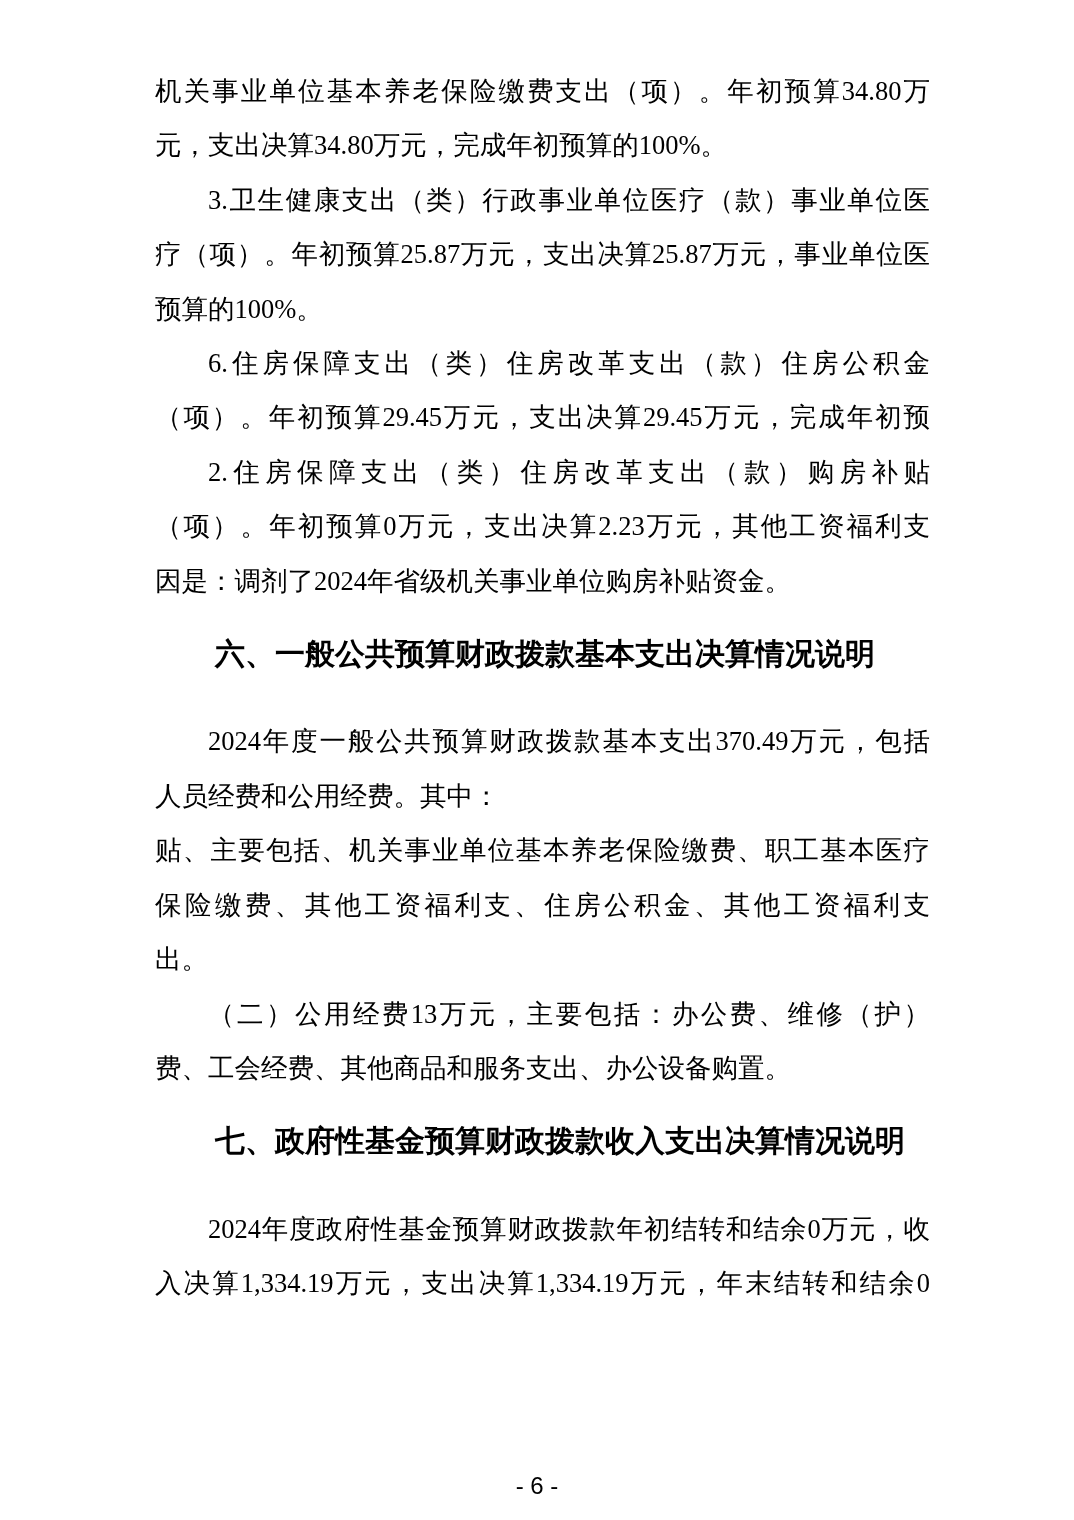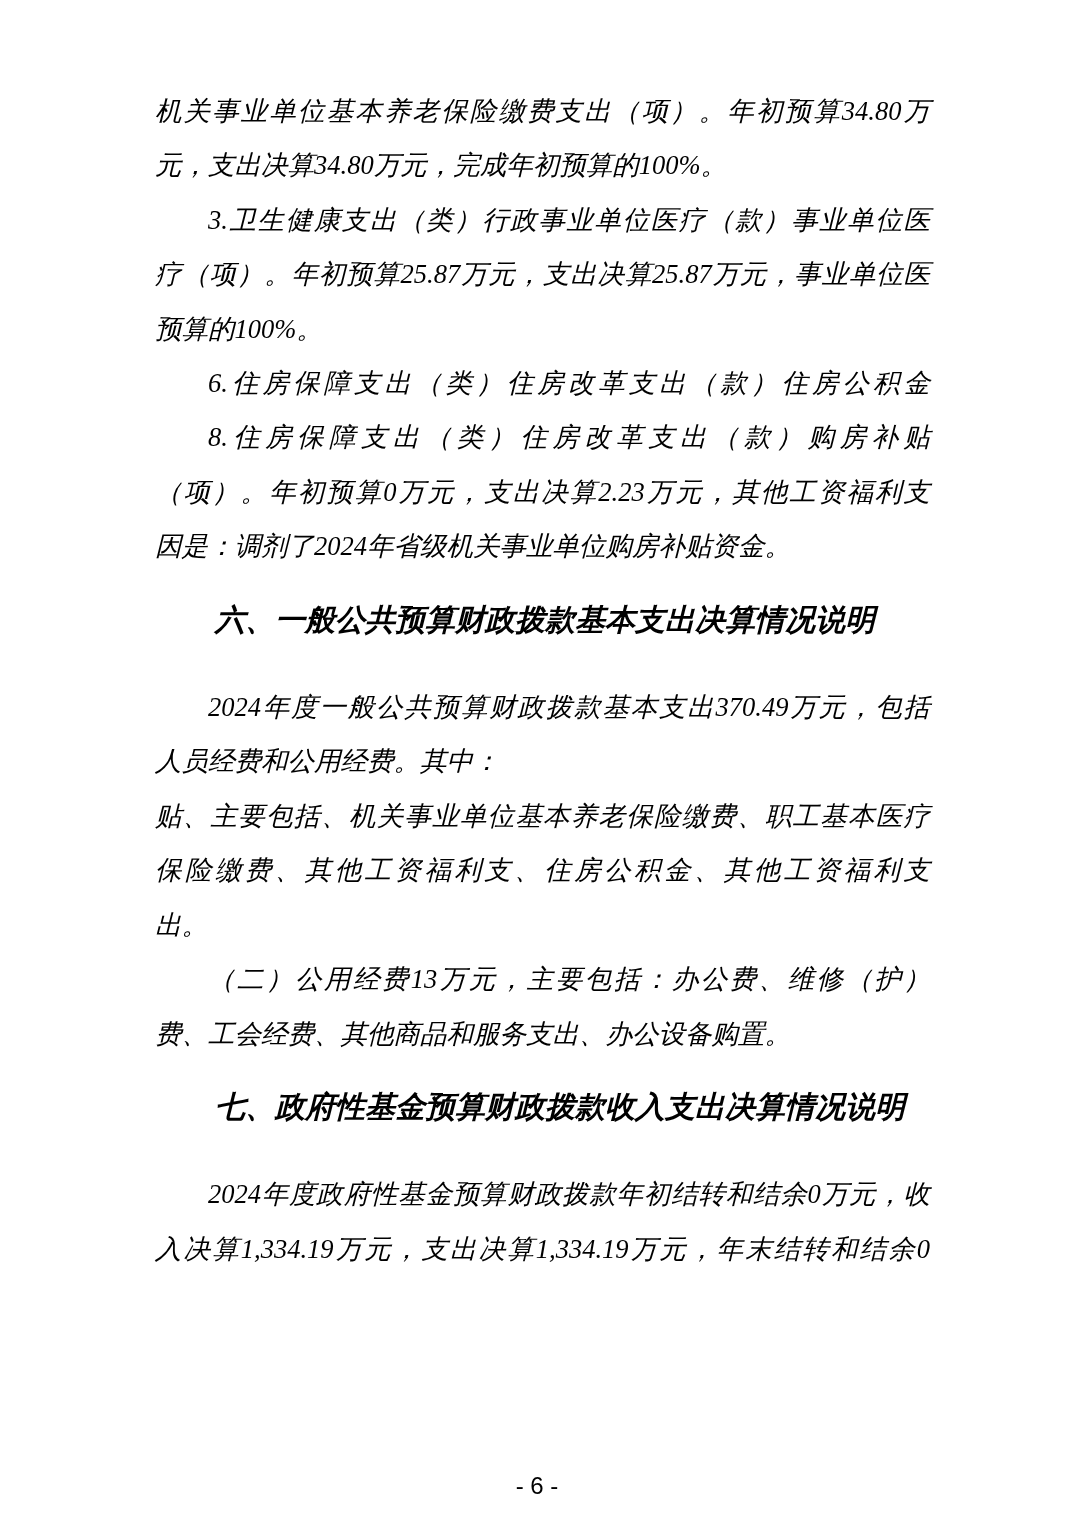--- a/index.html
+++ b/index.html
@@ -6,23 +6,22 @@
   .page {
     position:relative;
     width:1074px; height:1520px;
     margin:0 auto;
     background:#ffffff;
     overflow:hidden;
     color:#000000;
   }
   .content {
     position:absolute;
-    left:155px; top:84px;
+    left:155px; top:64px;
     width:775px;
-    font-style:italic;
   }
   .para { margin:0; padding:0; }
   .pline {
     font-family:"Liberation Serif","DejaVu Serif",serif;
     font-size:26.5px;
     line-height:54.4px;
     color:#000000;
     text-align:justify;
     text-align-last:justify;
   }
@@ -59,23 +58,24 @@
         <div class="pline">机关事业单位基本养老保险缴费支出（项）。年初预算34.80万</div>
         <div class="pline lastline">元，支出决算34.80万元，完成年初预算的100%。</div>
       </div>
       <div class="para">
         <div class="pline indent">3.卫生健康支出（类）行政事业单位医疗（款）事业单位医</div>
         <div class="pline">疗（项）。年初预算25.87万元，支出决算25.87万元，事业单位医</div>
         <div class="pline lastline">预算的100%。</div>
       </div>
       <div class="para">
         <div class="pline indent">6.住房保障支出（类）住房改革支出（款）住房公积金</div>
+        <div class="pline">（项）。年初预算29.45万元，支出决算29.45万元，完成年初预</div>
       </div>
       <div class="para">
-        <div class="pline indent">8.住房保障支出（类）住房改革支出（款）购房补贴</div>
+        <div class="pline indent">2.住房保障支出（类）住房改革支出（款）购房补贴</div>
         <div class="pline">（项）。年初预算0万元，支出决算2.23万元，其他工资福利支</div>
         <div class="pline lastline">因是：调剂了2024年省级机关事业单位购房补贴资金。</div>
       </div>
       <div class="heading">六、一般公共预算财政拨款基本支出决算情况说明</div>
       <div class="para">
         <div class="pline indent">2024年度一般公共预算财政拨款基本支出370.49万元，包括</div>
         <div class="pline lastline">人员经费和公用经费。其中：</div>
       </div>
       <div class="para">
         <div class="pline">贴、主要包括、机关事业单位基本养老保险缴费、职工基本医疗</div>

